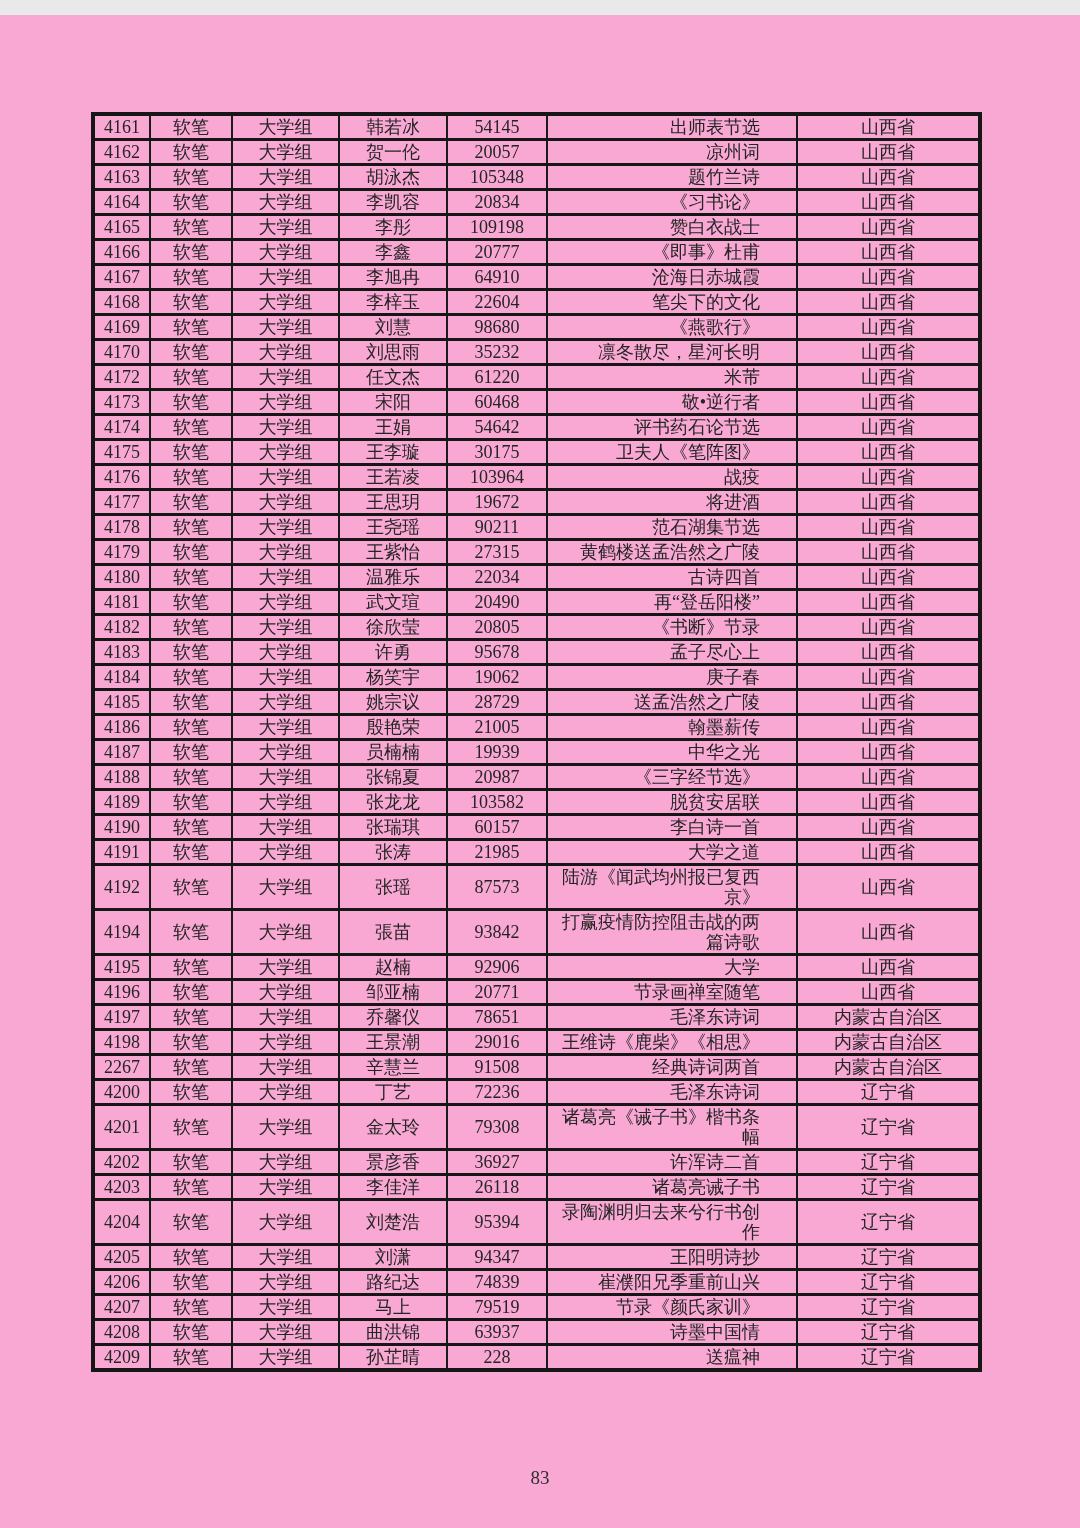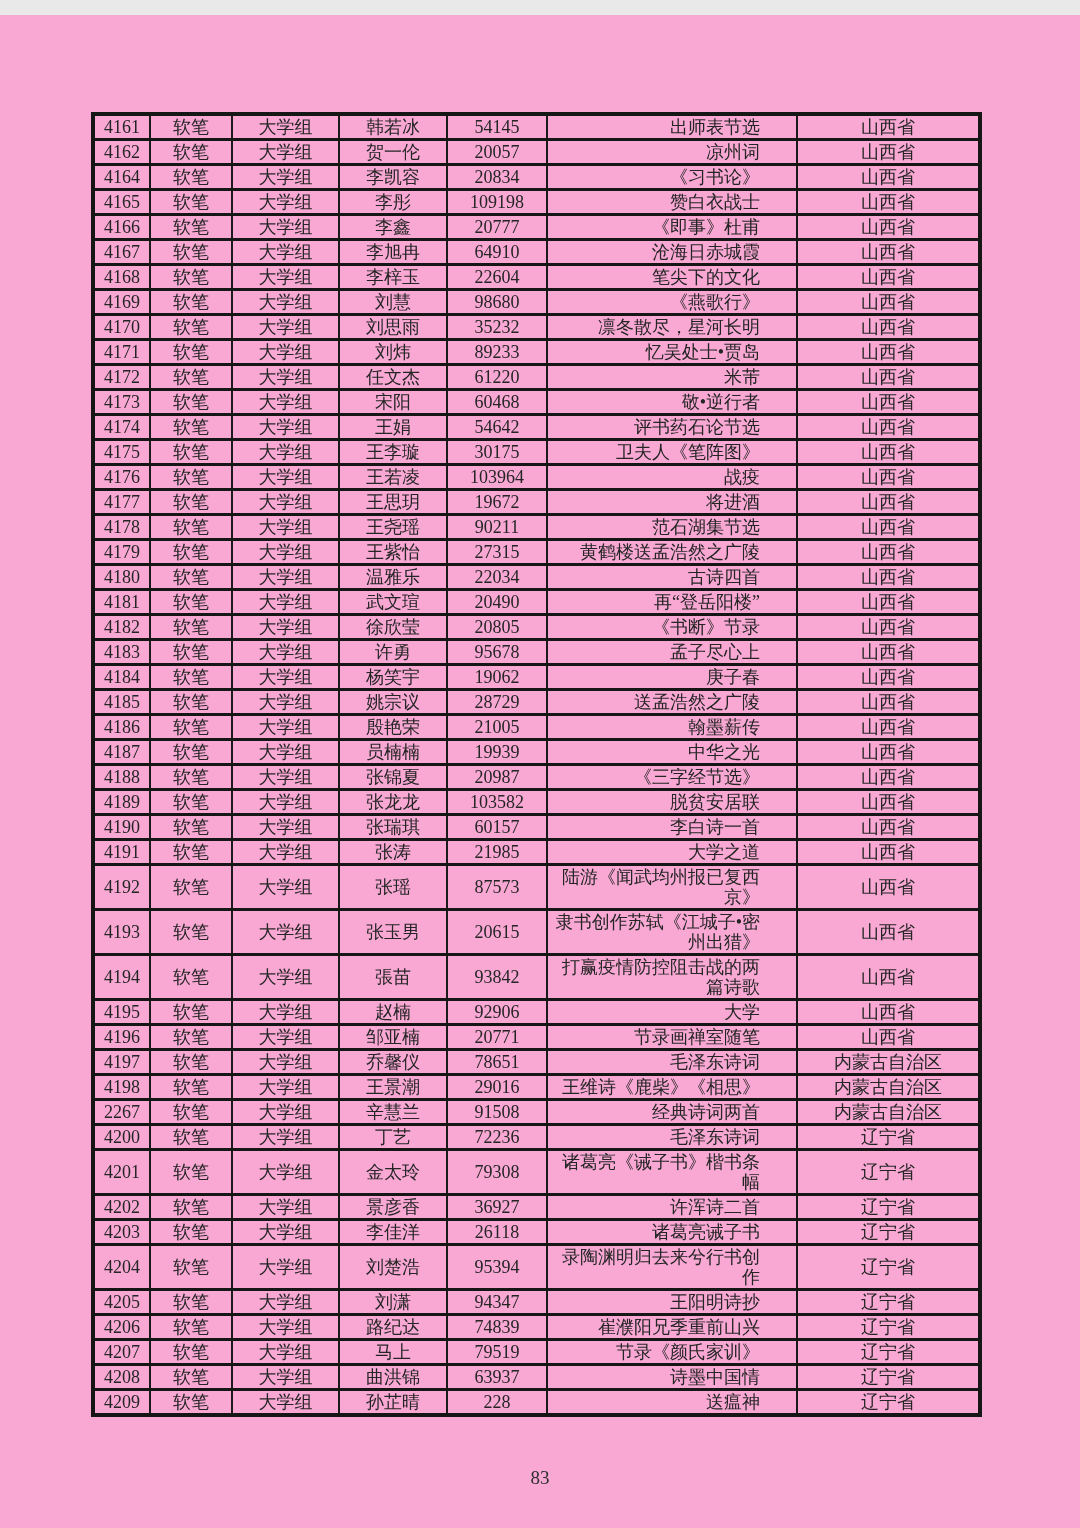--- a/index.html
+++ b/index.html
@@ -82,20 +82,29 @@
         <tr>
       <td class="c0">4162</td>
       <td class="c1">软笔</td>
       <td class="c2">大学组</td>
       <td class="c3">贺一伦</td>
       <td class="c4">20057</td>
       <td class="c5">凉州词</td>
       <td class="c6">山西省</td>
     </tr>
         <tr>
+      <td class="c0">4163</td>
+      <td class="c1">软笔</td>
+      <td class="c2">大学组</td>
+      <td class="c3">胡泳杰</td>
+      <td class="c4">105348</td>
+      <td class="c5">题竹兰诗</td>
+      <td class="c6">山西省</td>
+    </tr>
+        <tr>
       <td class="c0">4164</td>
       <td class="c1">软笔</td>
       <td class="c2">大学组</td>
       <td class="c3">李凯容</td>
       <td class="c4">20834</td>
       <td class="c5">《习书论》</td>
       <td class="c6">山西省</td>
     </tr>
         <tr>
       <td class="c0">4165</td>
@@ -145,29 +154,20 @@
         <tr>
       <td class="c0">4170</td>
       <td class="c1">软笔</td>
       <td class="c2">大学组</td>
       <td class="c3">刘思雨</td>
       <td class="c4">35232</td>
       <td class="c5">凛冬散尽，星河长明</td>
       <td class="c6">山西省</td>
     </tr>
         <tr>
-      <td class="c0">4171</td>
-      <td class="c1">软笔</td>
-      <td class="c2">大学组</td>
-      <td class="c3">刘炜</td>
-      <td class="c4">89233</td>
-      <td class="c5">忆吴处士•贾岛</td>
-      <td class="c6">山西省</td>
-    </tr>
-        <tr>
       <td class="c0">4172</td>
       <td class="c1">软笔</td>
       <td class="c2">大学组</td>
       <td class="c3">任文杰</td>
       <td class="c4">61220</td>
       <td class="c5">米芾</td>
       <td class="c6">山西省</td>
     </tr>
         <tr>
       <td class="c0">4173</td>
@@ -340,29 +340,20 @@
       <td class="c5">大学之道</td>
       <td class="c6">山西省</td>
     </tr>
         <tr>
       <td class="c0">4192</td>
       <td class="c1">软笔</td>
       <td class="c2">大学组</td>
       <td class="c3">张瑶</td>
       <td class="c4">87573</td>
       <td class="c5">陆游《闻武均州报已复西京》</td>
-      <td class="c6">山西省</td>
-    </tr>
-        <tr>
-      <td class="c0">4193</td>
-      <td class="c1">软笔</td>
-      <td class="c2">大学组</td>
-      <td class="c3">张玉男</td>
-      <td class="c4">20615</td>
-      <td class="c5">隶书创作苏轼《江城子•密州出猎》</td>
       <td class="c6">山西省</td>
     </tr>
         <tr>
       <td class="c0">4194</td>
       <td class="c1">软笔</td>
       <td class="c2">大学组</td>
       <td class="c3">張苗</td>
       <td class="c4">93842</td>
       <td class="c5">打赢疫情防控阻击战的两篇诗歌</td>
       <td class="c6">山西省</td>

